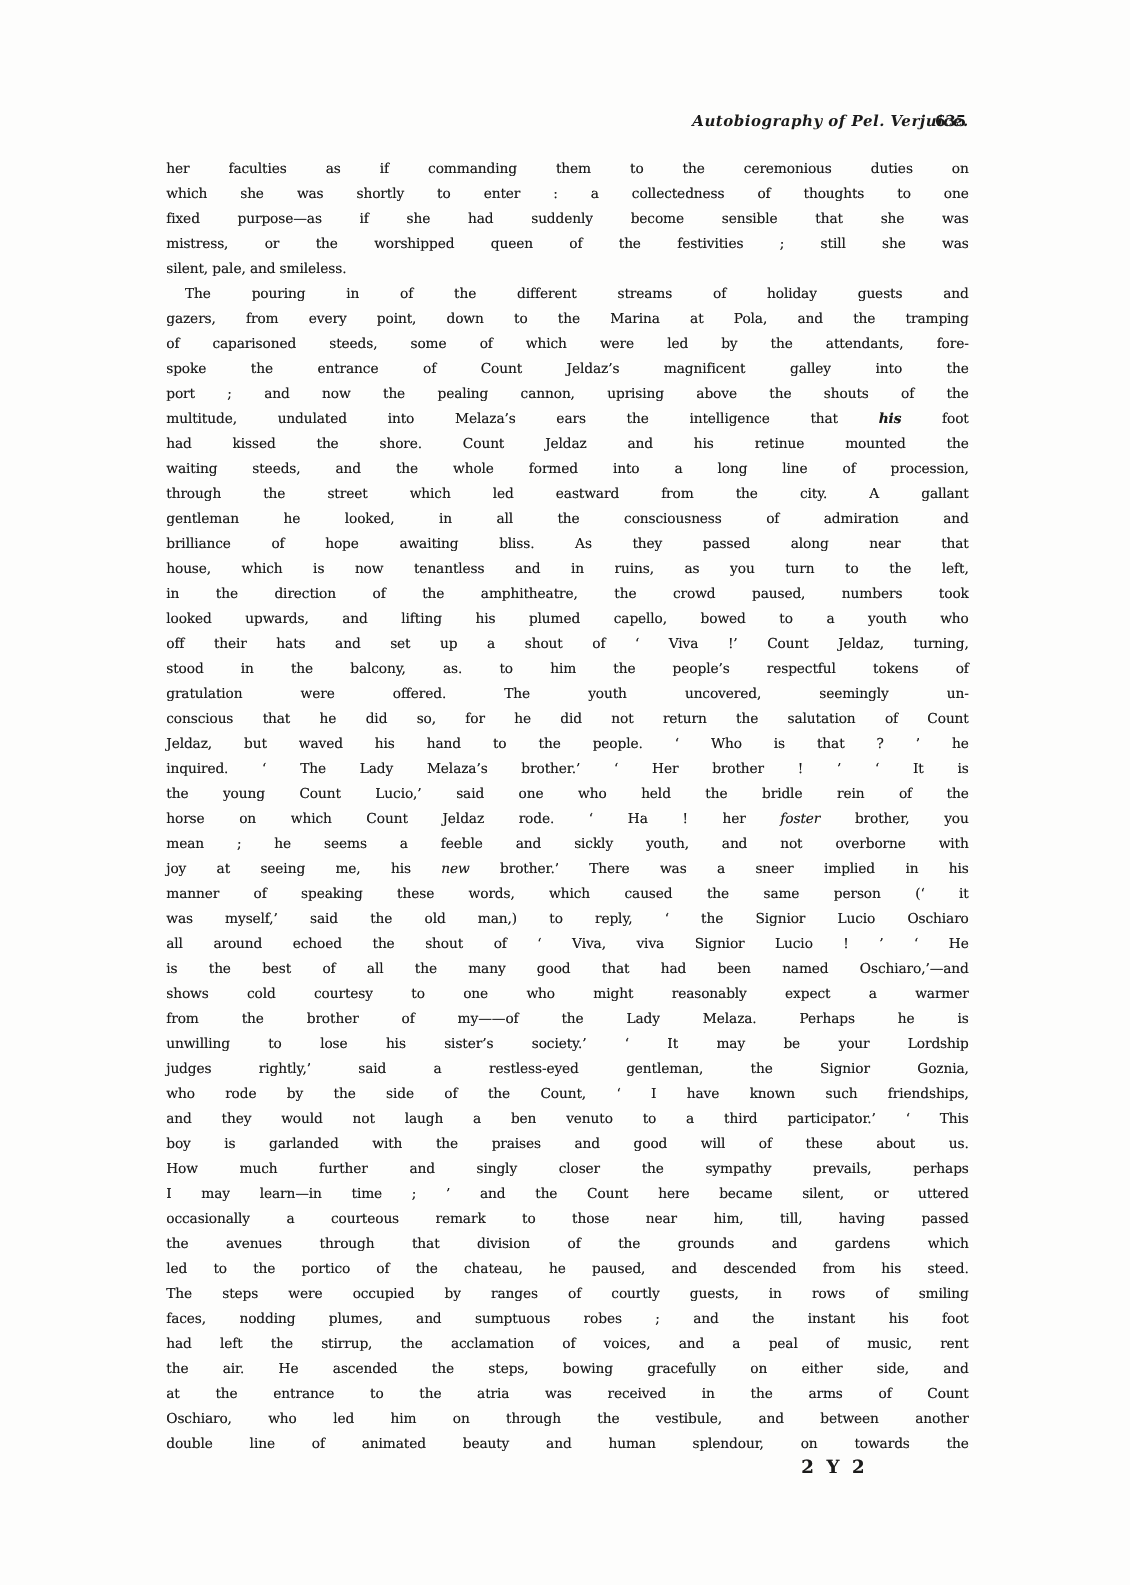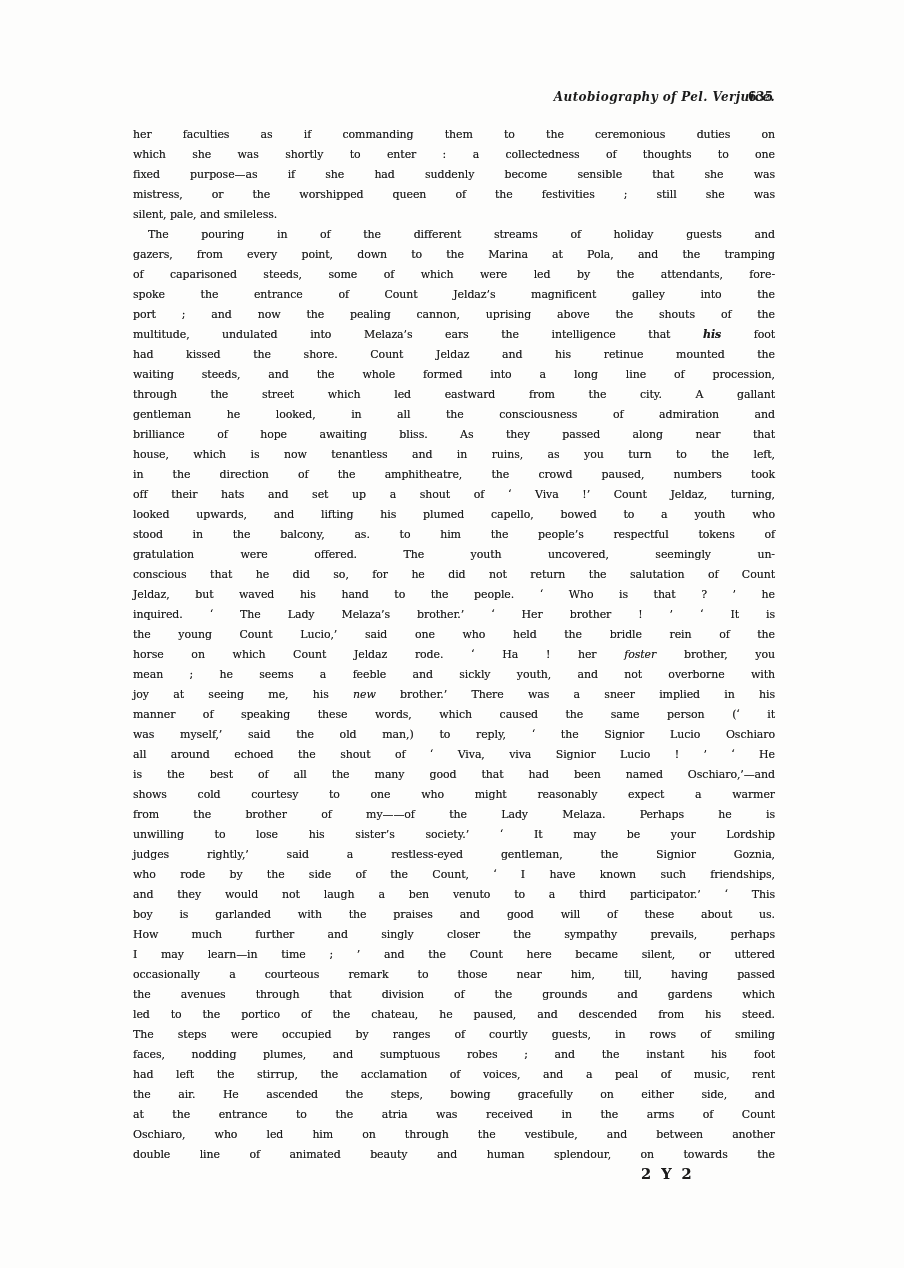--- a/index.html
+++ b/index.html
@@ -98,22 +98,22 @@
       <div class="line">spoke the entrance of Count Jeldaz’s magnificent galley into the</div>
       <div class="line">port ; and now the pealing cannon, uprising above the shouts of the</div>
       <div class="line">multitude, undulated into Melaza’s ears the intelligence that <i class="bi">his</i> foot</div>
       <div class="line">had kissed the shore.  Count Jeldaz and his retinue mounted the</div>
       <div class="line">waiting steeds, and the whole formed into a long line of procession,</div>
       <div class="line">through the street which led eastward from the city.  A gallant</div>
       <div class="line">gentleman he looked, in all the consciousness of admiration and</div>
       <div class="line">brilliance of hope awaiting bliss.  As they passed along near that</div>
       <div class="line">house, which is now tenantless and in ruins, as you turn to the left,</div>
       <div class="line">in the direction of the amphitheatre, the crowd paused, numbers took</div>
+      <div class="line">looked upwards, and lifting his plumed capello, bowed to a youth who</div>
       <div class="line">off their hats and set up a shout of ‘ Viva !’  Count Jeldaz, turning,</div>
-      <div class="line">looked upwards, and lifting his plumed capello, bowed to a youth who</div>
       <div class="line">stood in the balcony, as. to him the people’s respectful tokens of</div>
       <div class="line">gratulation were offered.  The youth uncovered, seemingly un-</div>
       <div class="line">conscious that he did so, for he did not return the salutation of Count</div>
       <div class="line">Jeldaz, but waved his hand to the people.  ‘ Who is that ? ’ he</div>
       <div class="line">inquired.  ‘ The Lady Melaza’s brother.’  ‘ Her brother ! ’  ‘ It is</div>
       <div class="line">the young Count Lucio,’ said one who held the bridle rein of the</div>
       <div class="line">horse on which Count Jeldaz rode.  ‘ Ha ! her <i>foster</i> brother, you</div>
       <div class="line">mean ; he seems a feeble and sickly youth, and not overborne with</div>
       <div class="line">joy at seeing me, his <i>new</i> brother.’  There was a sneer implied in his</div>
       <div class="line">manner of speaking these words, which caused the same person (‘ it</div>

